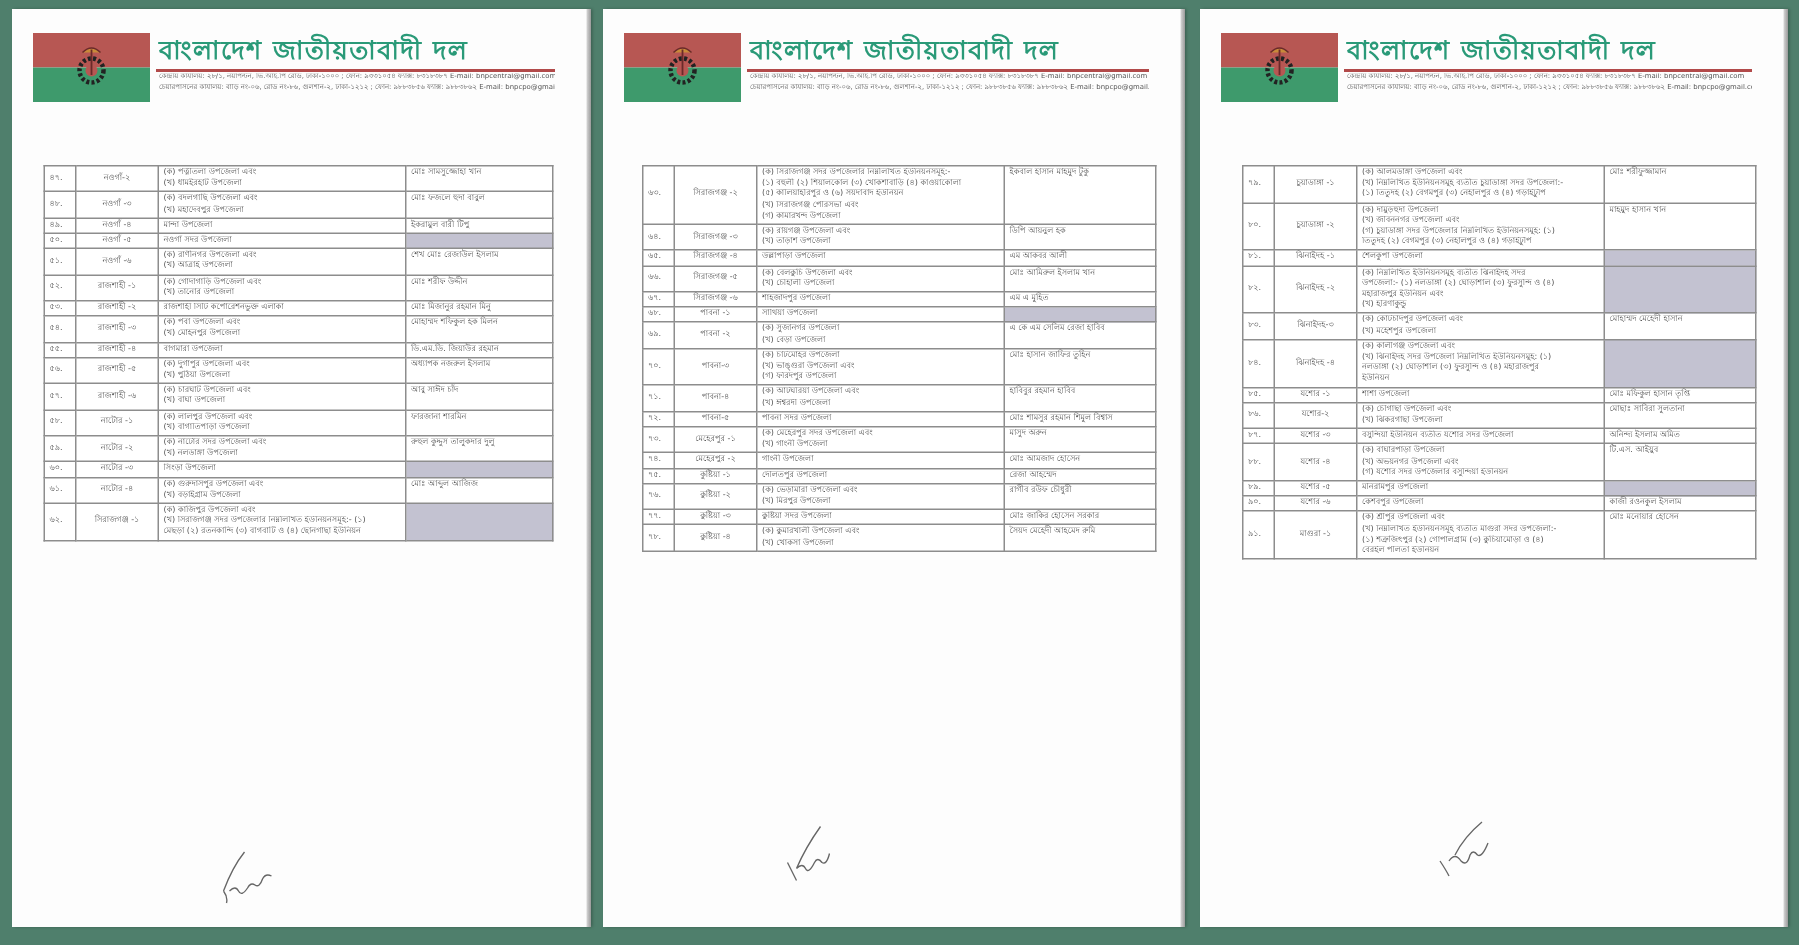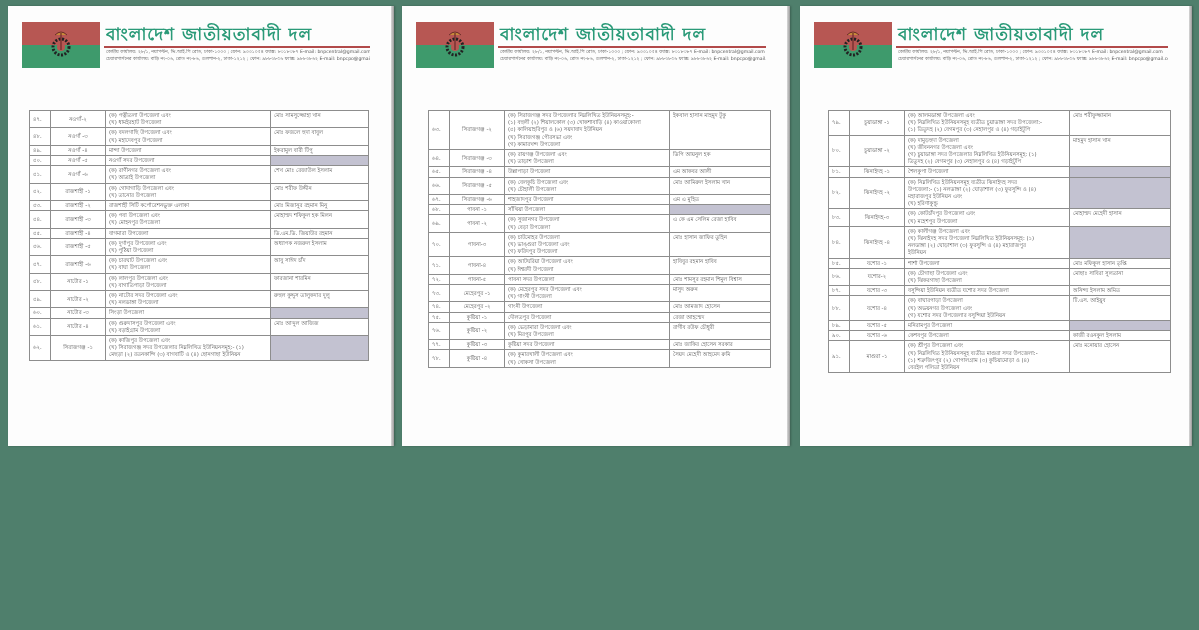--- a/index.html
+++ b/index.html
@@ -5,21 +5,21 @@
   * { box-sizing: border-box; margin: 0; padding: 0; }
   html, body { width: 1199px; height: 630px; overflow: hidden; }
   body {
     background: #4f7f6c;
     font-family: "DejaVu Sans", sans-serif;
     position: relative;
   }
   .page {
     position: absolute;
     top: 6px;
-    height: 440px;
+    height: 612px;
     background: #fdfdfd;
     box-shadow: 1px 0 2px rgba(0,0,0,0.25);
     overflow: hidden;
   }
   .page::after {
     content: "";
     position: absolute; top: 0; right: 0; width: 3px; height: 100%;
     background: linear-gradient(to right, #d8d8d8, #9a9a9a);
   }
   #page-1 { left: 8px; width: 386px; }

